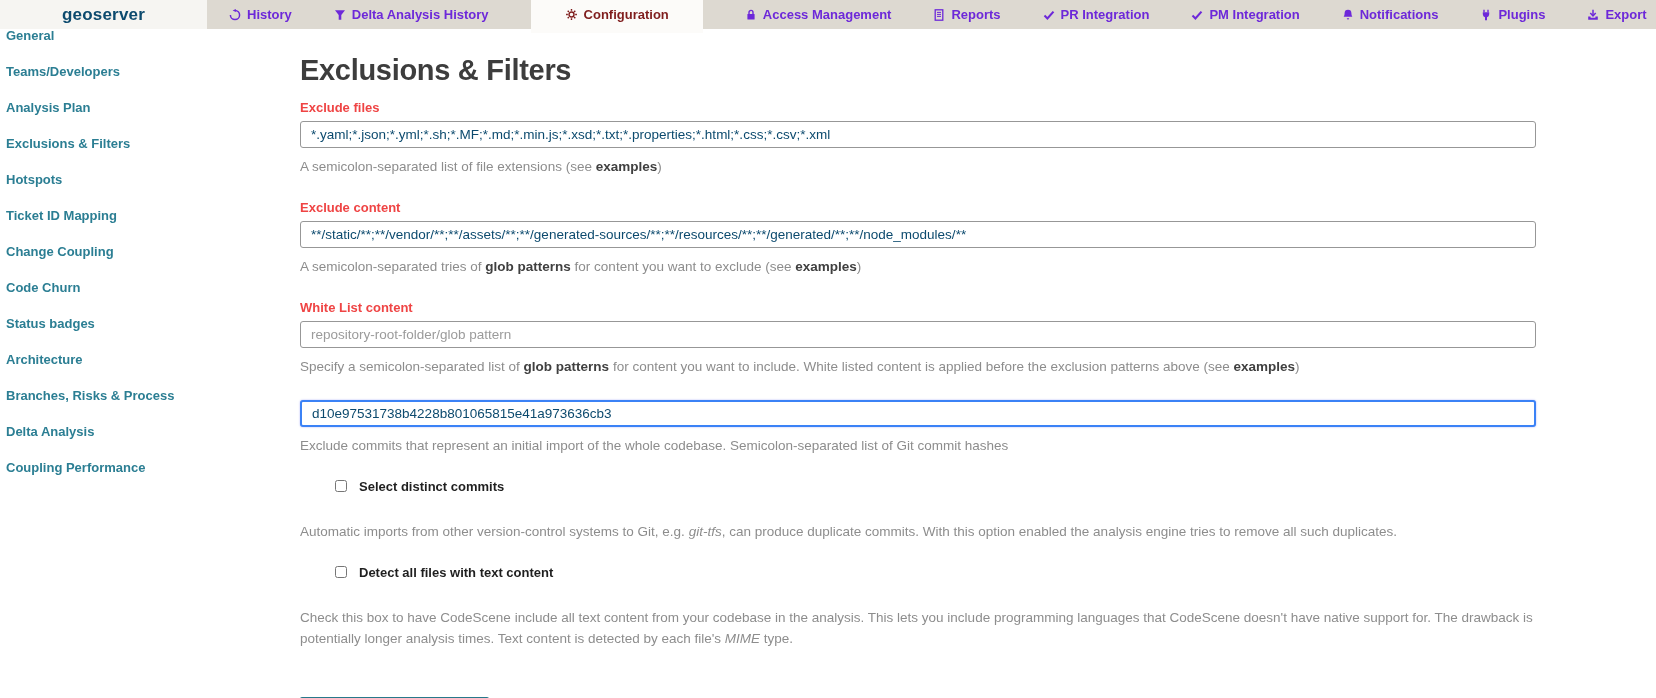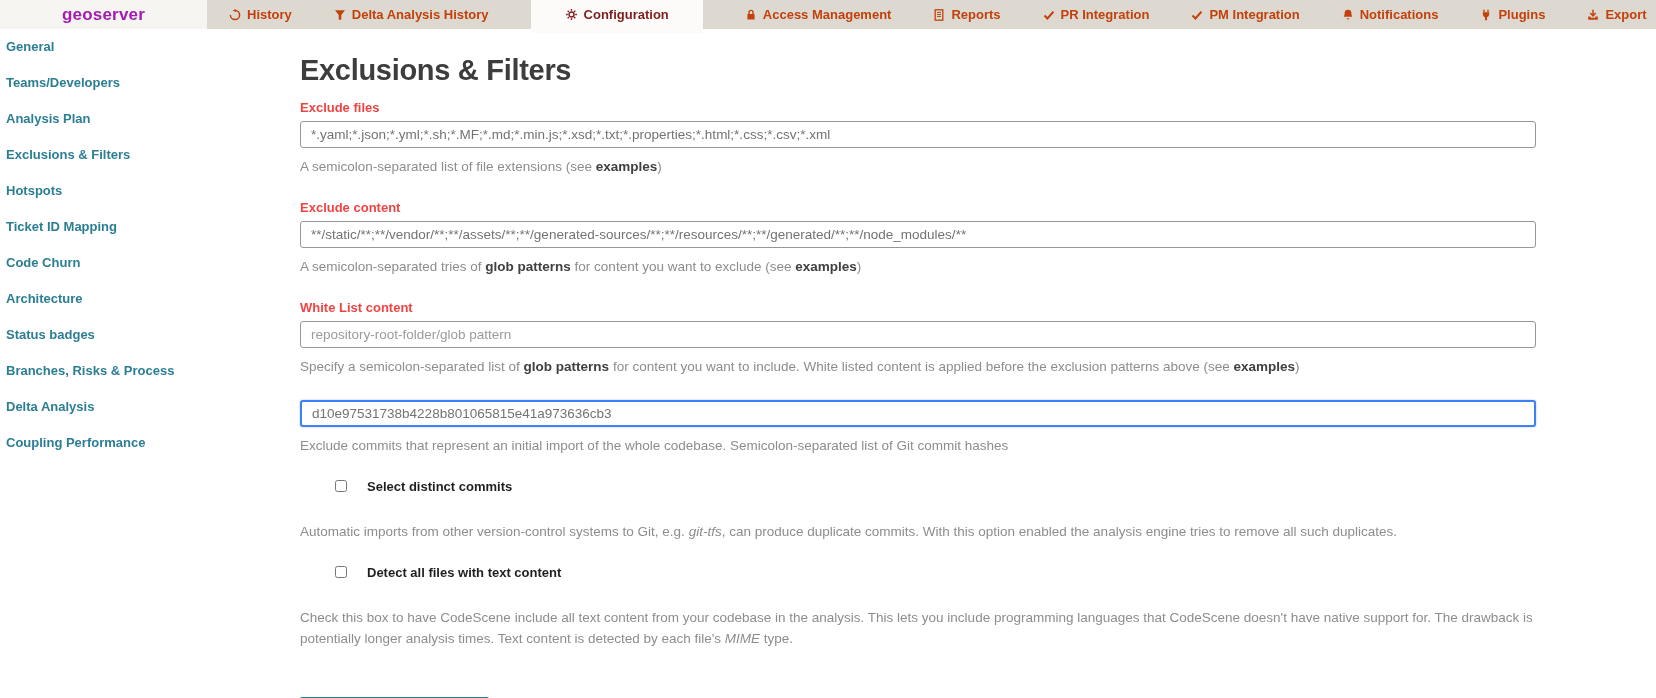--- a/index.html
+++ b/index.html
@@ -1,44 +1,44 @@
 <!DOCTYPE html>
 <html><head>
 <meta charset="utf-8">
 <style>
   html,body{margin:0;padding:0;width:1656px;height:698px;overflow:hidden;background:#fff;
     font-family:"Liberation Sans","DejaVu Sans",sans-serif;}
   
   .topbar{position:absolute;top:0;left:0;width:1656px;height:29px;display:flex;}
   .logo-area{width:207px;height:29px;background:#f6f5f2;display:flex;align-items:center;justify-content:center;flex:none;}
-  .logo{font-size:17px;font-weight:700;color:#a21caf;letter-spacing:.2px;cursor:pointer;}
+  .logo{font-size:17px;font-weight:700;color:#0c4a6e;letter-spacing:.2px;cursor:pointer;}
   .topnav{position:relative;flex:1;height:29px;background:#ddd9d1;display:flex;align-items:center;
     padding-left:22px;gap:42px;white-space:nowrap;}
-  .nav-item{display:inline-flex;align-items:center;gap:6px;font-size:13px;font-weight:600;color:#c2410c;
+  .nav-item{display:inline-flex;align-items:center;gap:6px;font-size:13px;font-weight:600;color:#6d28d9;
     text-decoration:none;cursor:pointer;height:29px;}
   .nav-item svg{display:block;}
   .nav-item.active-tab{background:#fcfbf9;color:#7f1d1d;padding:4px 34px;}
   .nav-ic{display:inline-flex;align-items:center;}
   
-  .sidebar{position:absolute;top:28px;left:0;width:300px;}
+  .sidebar{position:absolute;top:17px;left:0;width:300px;}
   .side-item{display:flex;align-items:center;height:36px;padding-left:6px;font-size:13px;font-weight:700;
     color:#2b7e93;text-decoration:none;cursor:pointer;}
   
   .main{position:absolute;top:29px;left:300px;width:1236px;}
   h1{margin:25px 0 13px 0;font-size:29px;font-weight:700;color:#3d3d3d;letter-spacing:-.3px;}
   .field{margin-bottom:22px;}
   .f-label{display:block;font-size:13px;font-weight:700;color:#ef4444;margin-bottom:6px;}
   .f-input{width:100%;height:27px;box-sizing:border-box;border:1px solid #979797;border-radius:3px;
-    padding:0 10px;font-size:13.5px;color:#737373;font-family:inherit;background:#fff;}
+    padding:0 10px;font-size:13.5px;color:#0c4a6e;font-family:inherit;background:#fff;}
   .f-input::placeholder{color:#9b9b9b;}
   .f-input.focused{border:2px solid #3b82f6;box-shadow:0 0 2px rgba(52,66,238,.4);}
   .help{margin:9px 0 0 0;font-size:13.5px;color:#8d8d8d;line-height:1.55;max-width:1236px;}
   .tlink{color:#404040;font-weight:700;text-decoration:none;cursor:pointer;}
   .checkrow{margin-bottom:22px;}
-  .cbl{display:flex;align-items:center;gap:20px;font-size:13px;font-weight:700;color:#1f1f1f;cursor:pointer;padding-left:35px;}
+  .cbl{display:flex;align-items:center;gap:12px;font-size:13px;font-weight:700;color:#1f1f1f;cursor:pointer;padding-left:35px;}
   .cbl input{margin:0;width:12px;height:12px;}
   .checkrow .help{margin-top:28px;}
   .save-btn{margin-top:26px;display:inline-flex;align-items:center;gap:12px;height:31px;padding:0 22px 0 18px;
     background:#26798b;color:#fff;border:none;border-radius:2px;font-size:13.5px;font-weight:600;
     font-family:inherit;cursor:pointer;}
   em{font-style:italic;}
 </style>
 </head>
 <body>
 
@@ -151,23 +151,24 @@
   </nav>
 </header>
 
 <aside class="sidebar">
   <a class="side-item">General</a>
   <a class="side-item">Teams/Developers</a>
   <a class="side-item">Analysis Plan</a>
   <a class="side-item">Exclusions &amp; Filters</a>
   <a class="side-item">Hotspots</a>
   <a class="side-item">Ticket ID Mapping</a>
+  <a class="side-item">Change Coupling</a>
   <a class="side-item">Code Churn</a>
+  <a class="side-item">Status badges</a>
   <a class="side-item">Architecture</a>
-  <a class="side-item">Status badges</a>
   <a class="side-item">Branches, Risks &amp; Process</a>
   <a class="side-item">Delta Analysis</a>
   <a class="side-item">Coupling Performance</a>
 </aside>
 
 <main class="main">
   <h1>Exclusions &amp; Filters</h1>
 
   
   <section class="field">

